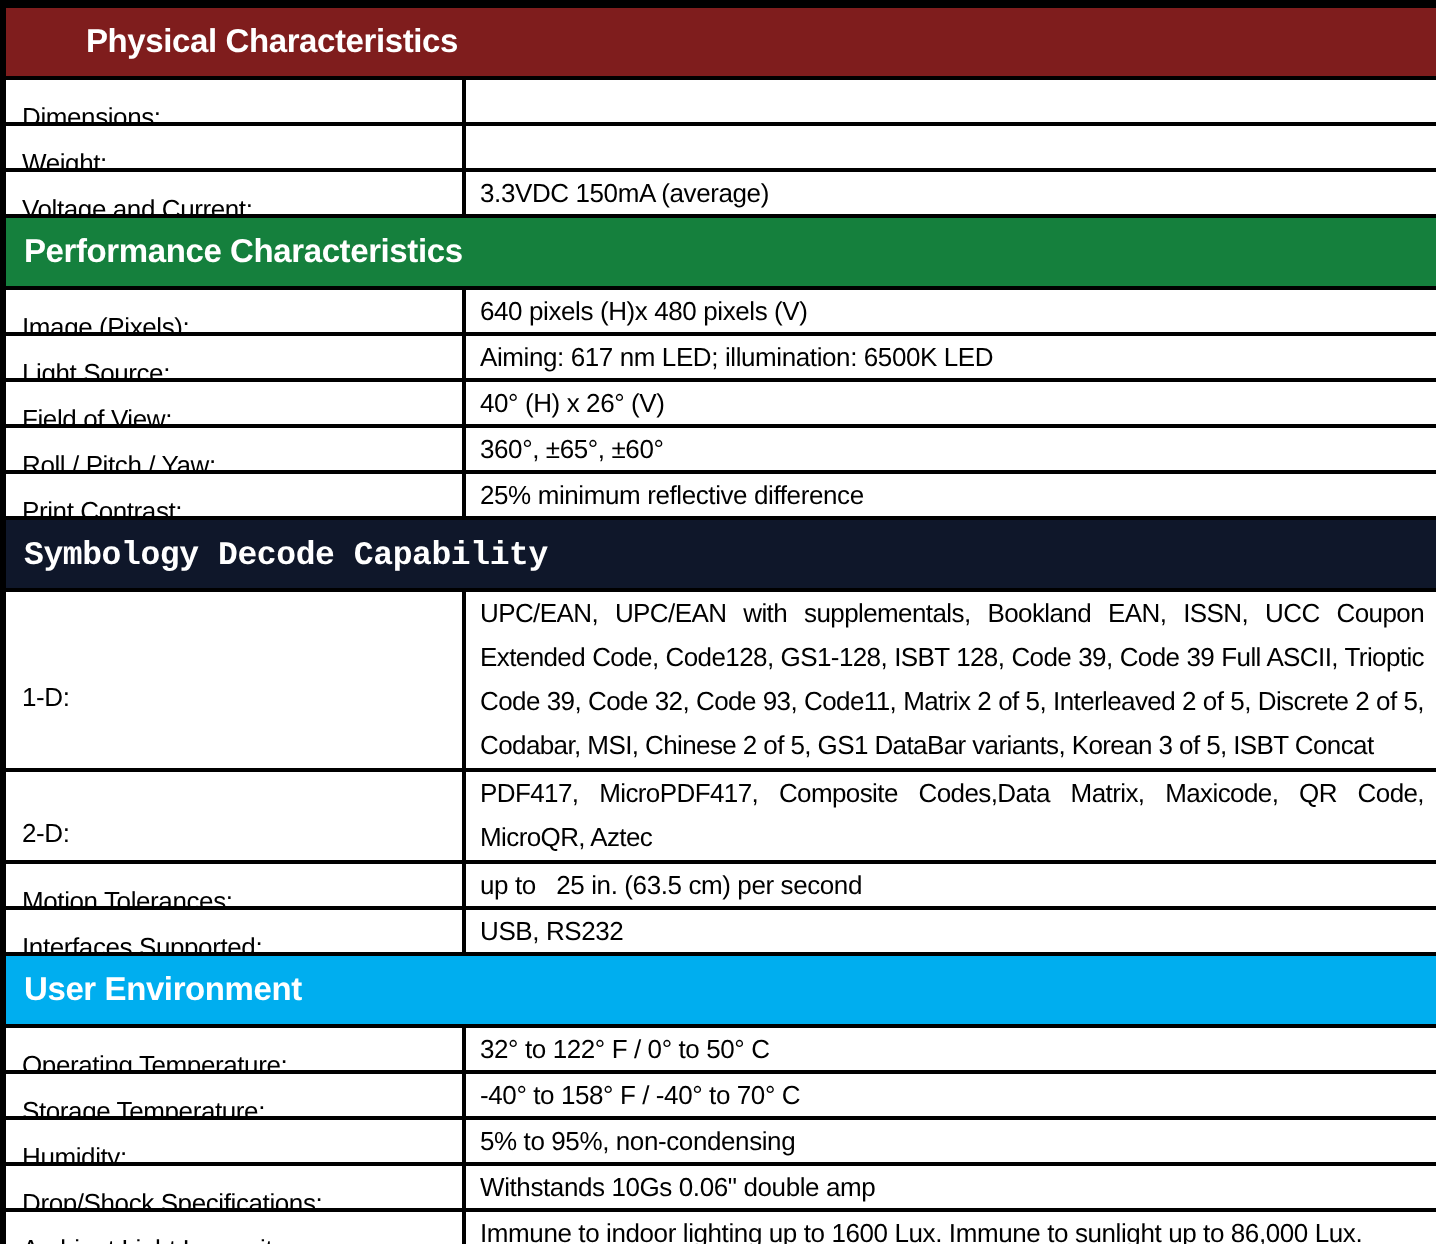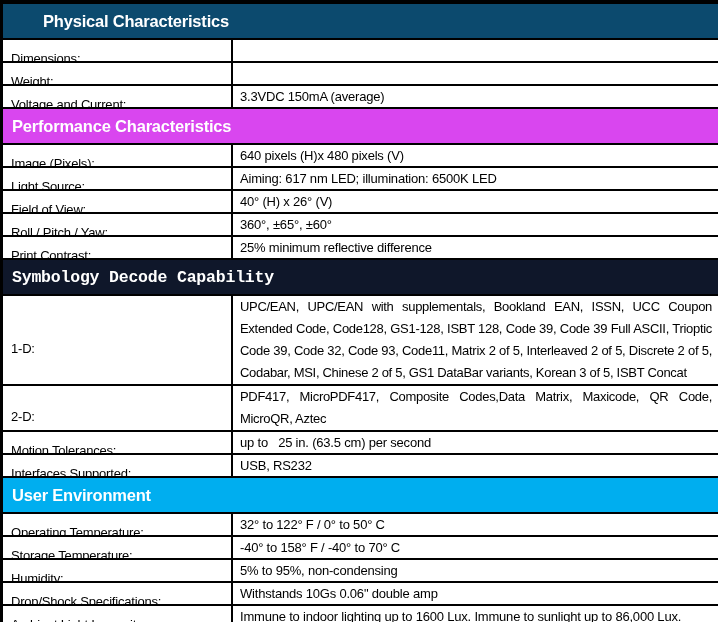--- a/index.html
+++ b/index.html
@@ -77,41 +77,41 @@
     line-height: 22px;
     letter-spacing: -0.3px;
     padding-top: 0;
   }
 </style>
 </head>
 <body>
 
 <div class="spec-table" id="table-root">
   <section>
-    <div class="section-header" style="background: #0c4a6e; padding-left: 40px;">
+    <div class="section-header" style="background: #7f1d1d; padding-left: 40px;">
       <span class="section-title" style="color: rgb(255, 255, 255);">Physical Characteristics</span>
     </div>
     <div class="rows">
   <div class="row">
     <div class="cell label">Dimensions:</div>
   </div>
 
   <div class="row">
     <div class="cell label">Weight:</div>
   </div>
 
   <div class="row">
     <div class="cell label">Voltage and Current:</div>
     <div class="cell value">3.3VDC 150mA (average)</div>
   </div>
 </div>
   </section>
 
   <section>
-    <div class="section-header" style="background: #d946ef;">
+    <div class="section-header" style="background: #15803d;">
       <span class="section-title" style="color: rgb(255, 255, 255);">Performance Characteristics</span>
     </div>
     <div class="rows">
   <div class="row">
     <div class="cell label">Image (Pixels):</div>
     <div class="cell value">640 pixels (H)x 480 pixels (V)</div>
   </div>
 
   <div class="row">
     <div class="cell label">Light Source:</div>

